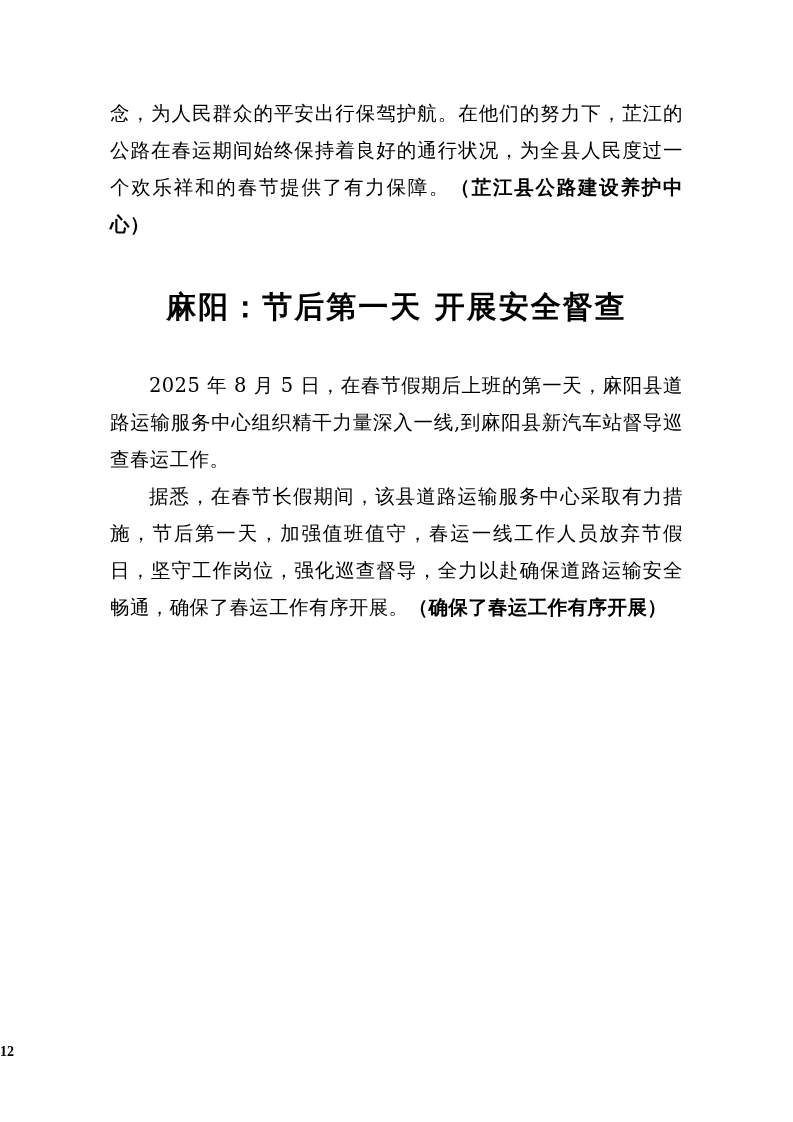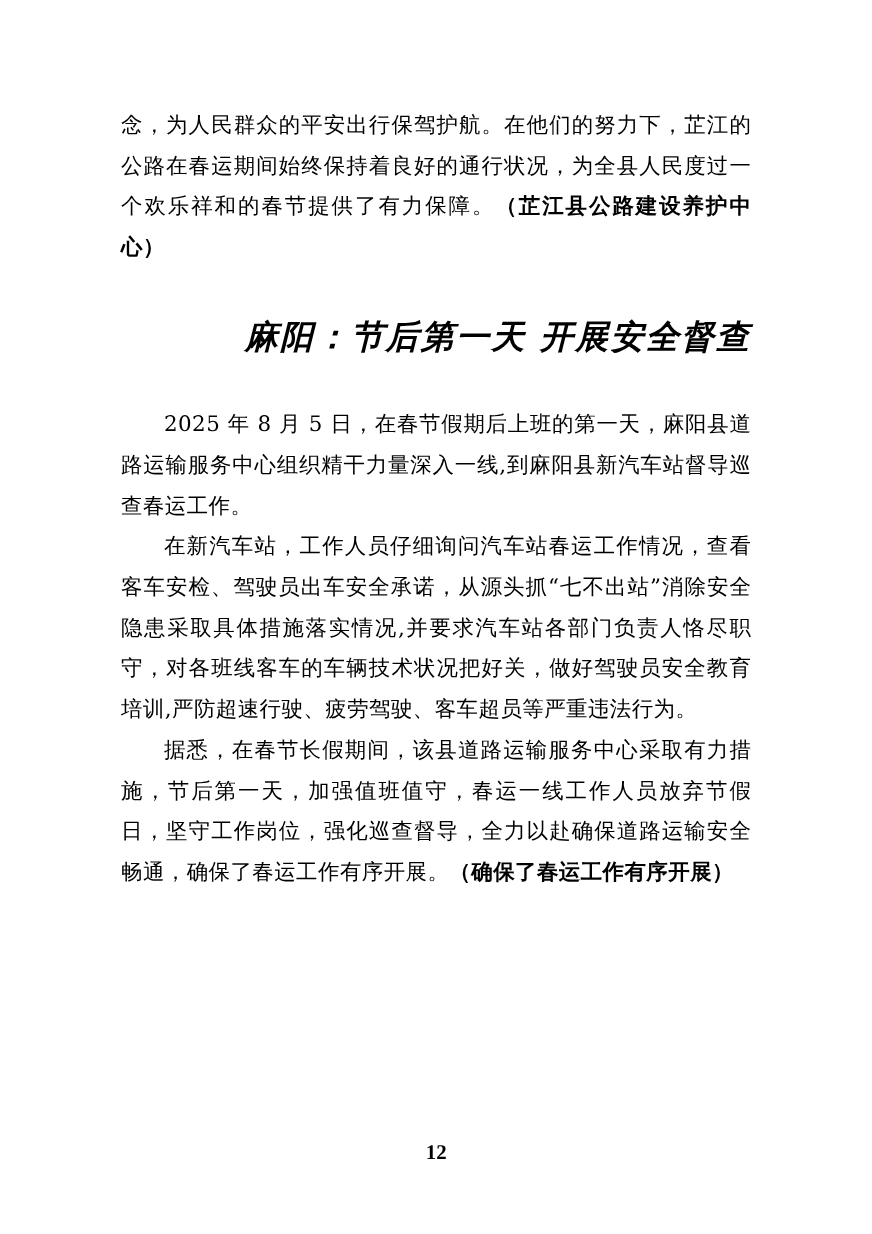--- a/index.html
+++ b/index.html
@@ -40,48 +40,46 @@
   }
   .para-indent {
     text-indent: 39px;
   }
   .bold-tail {
     font-weight: bold;
   }
   .headline {
     font-size: 30px;
     font-weight: bold;
-    text-align: right;
+    text-align: center;
     letter-spacing: 2px;
     line-height: 48px;
     margin: 40px 0 36px 0;
     font-family: "DejaVu Serif", "Liberation Serif", serif;
-    font-style: italic;
   }
   .page-number {
     position: absolute;
     left: 0;
     right: 0;
     bottom: 62px;
-    text-align: center;
-    font-size: 19px;
+    text-align: left;
+    font-size: 14px;
     font-weight: bold;
     font-family: "Liberation Serif", serif;
   }
 </style>
 </head>
 <body>
 
 <div class="page">
   <div class="doc-body">
 
     <p class="para-cont"><span>念，为人民群众的平安出行保驾护航。在他们的努力下，芷江的公路在春运期间始终保持着良好的通行状况，为全县人民度过一个欢乐祥和的春节提供了有力保障。</span><span class="bold-tail">（芷江县公路建设养护中心）</span></p>
 
     <h1 class="headline">麻阳：节后第一天 开展安全督查</h1>
 
     <p class="para-indent">2025 年 8 月 5 日，在春节假期后上班的第一天，麻阳县道路运输服务中心组织精干力量深入一线,到麻阳县新汽车站督导巡查春运工作。</p>
-    <p class="para-indent">在新汽车站，工作人员仔细询问汽车站春运工作情况，查看客车安检、驾驶员出车安全承诺，从源头抓“七不出站”消除安全隐患采取具体措施落实情况,并要求汽车站各部门负责人恪尽职守，对各班线客车的车辆技术状况把好关，做好驾驶员安全教育培训,严防超速行驶、疲劳驾驶、客车超员等严重违法行为。</p>
 
     <p class="para-indent"><span>据悉，在春节长假期间，该县道路运输服务中心采取有力措施，节后第一天，加强值班值守，春运一线工作人员放弃节假日，坚守工作岗位，强化巡查督导，全力以赴确保道路运输安全畅通，确保了春运工作有序开展。</span><span class="bold-tail">（确保了春运工作有序开展）</span></p>
 
   </div>
   <div class="page-number">12</div>
 </div>
 
 </body></html>

